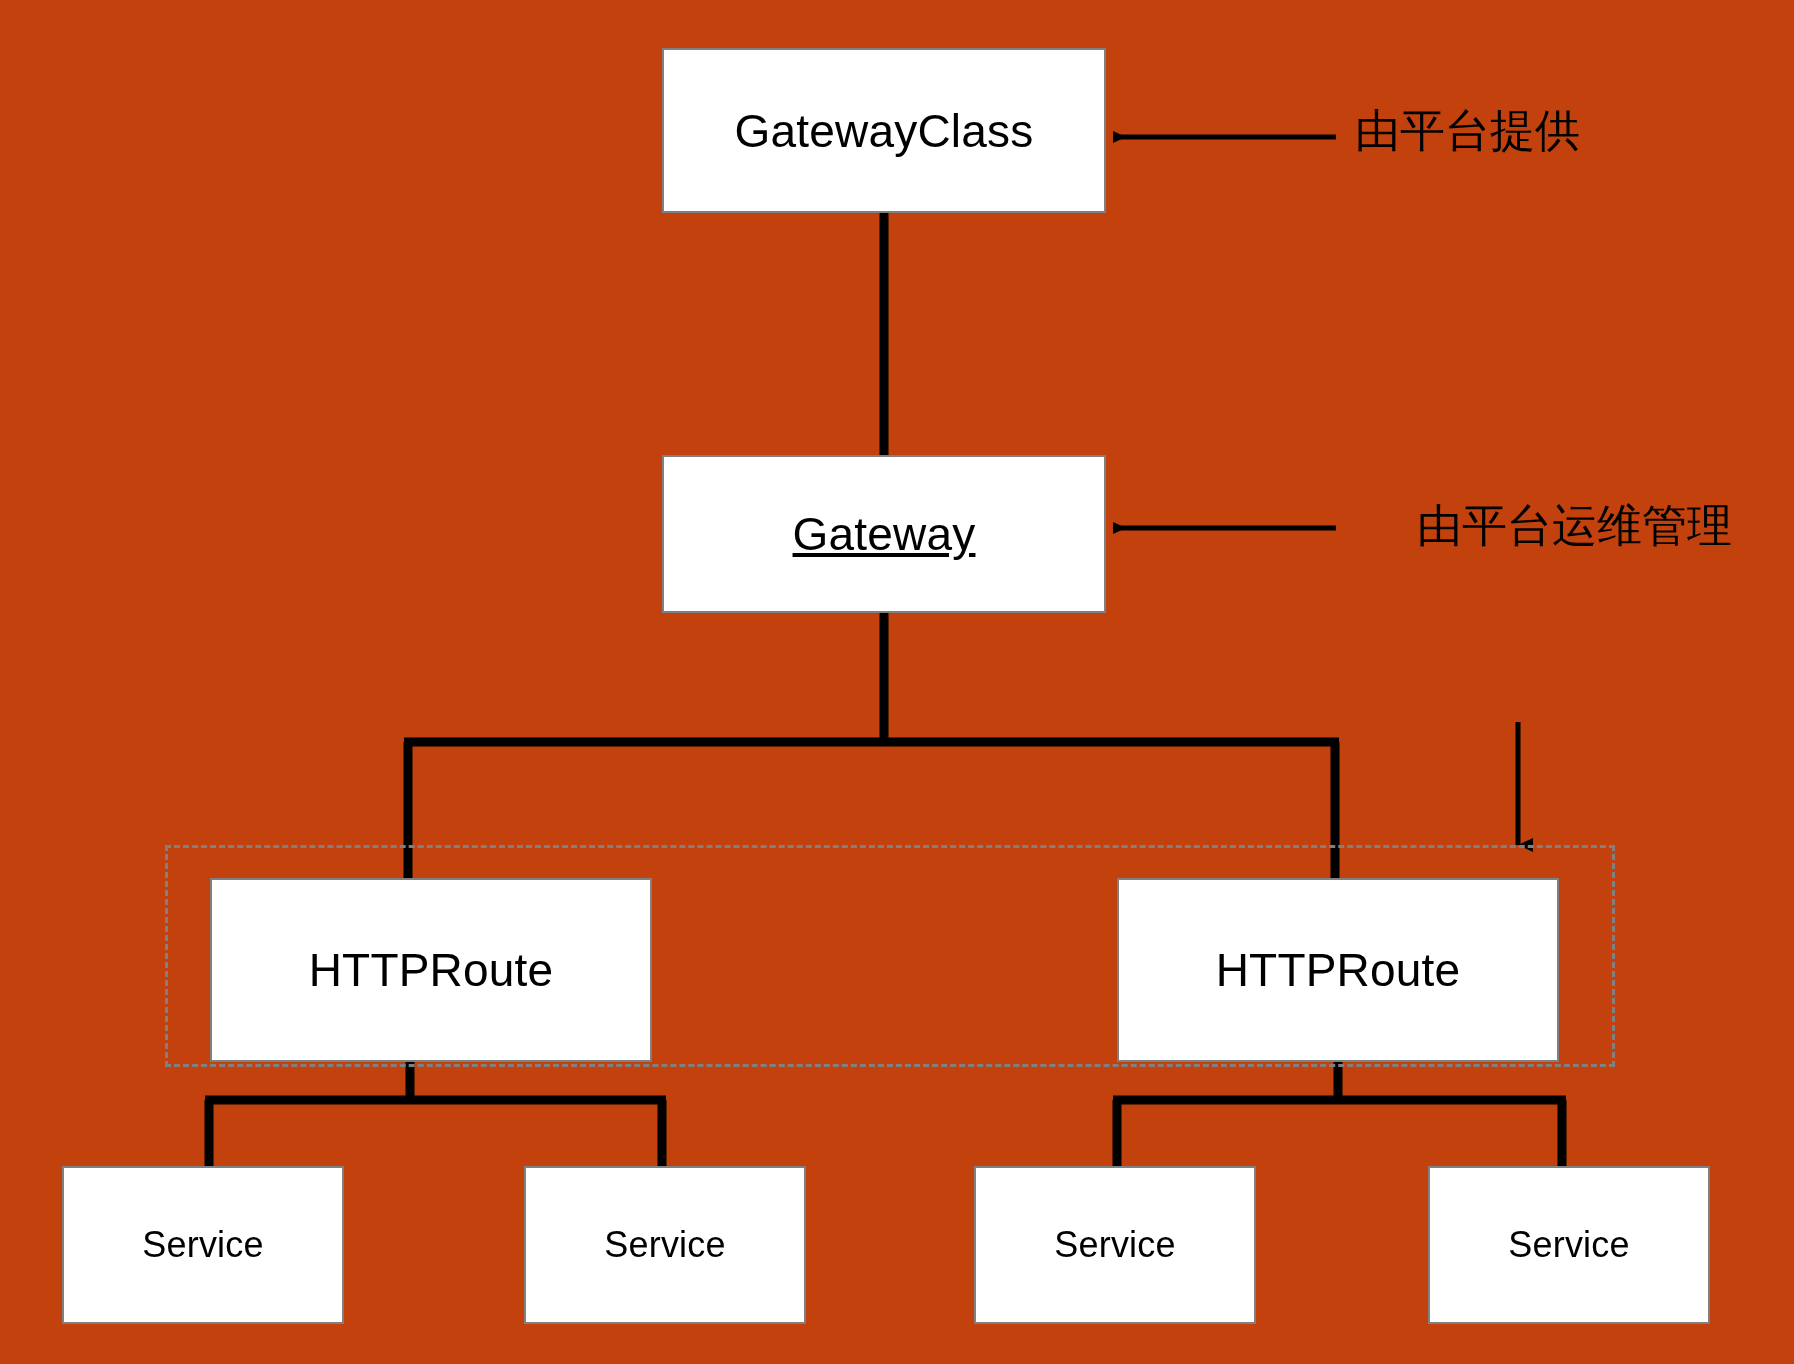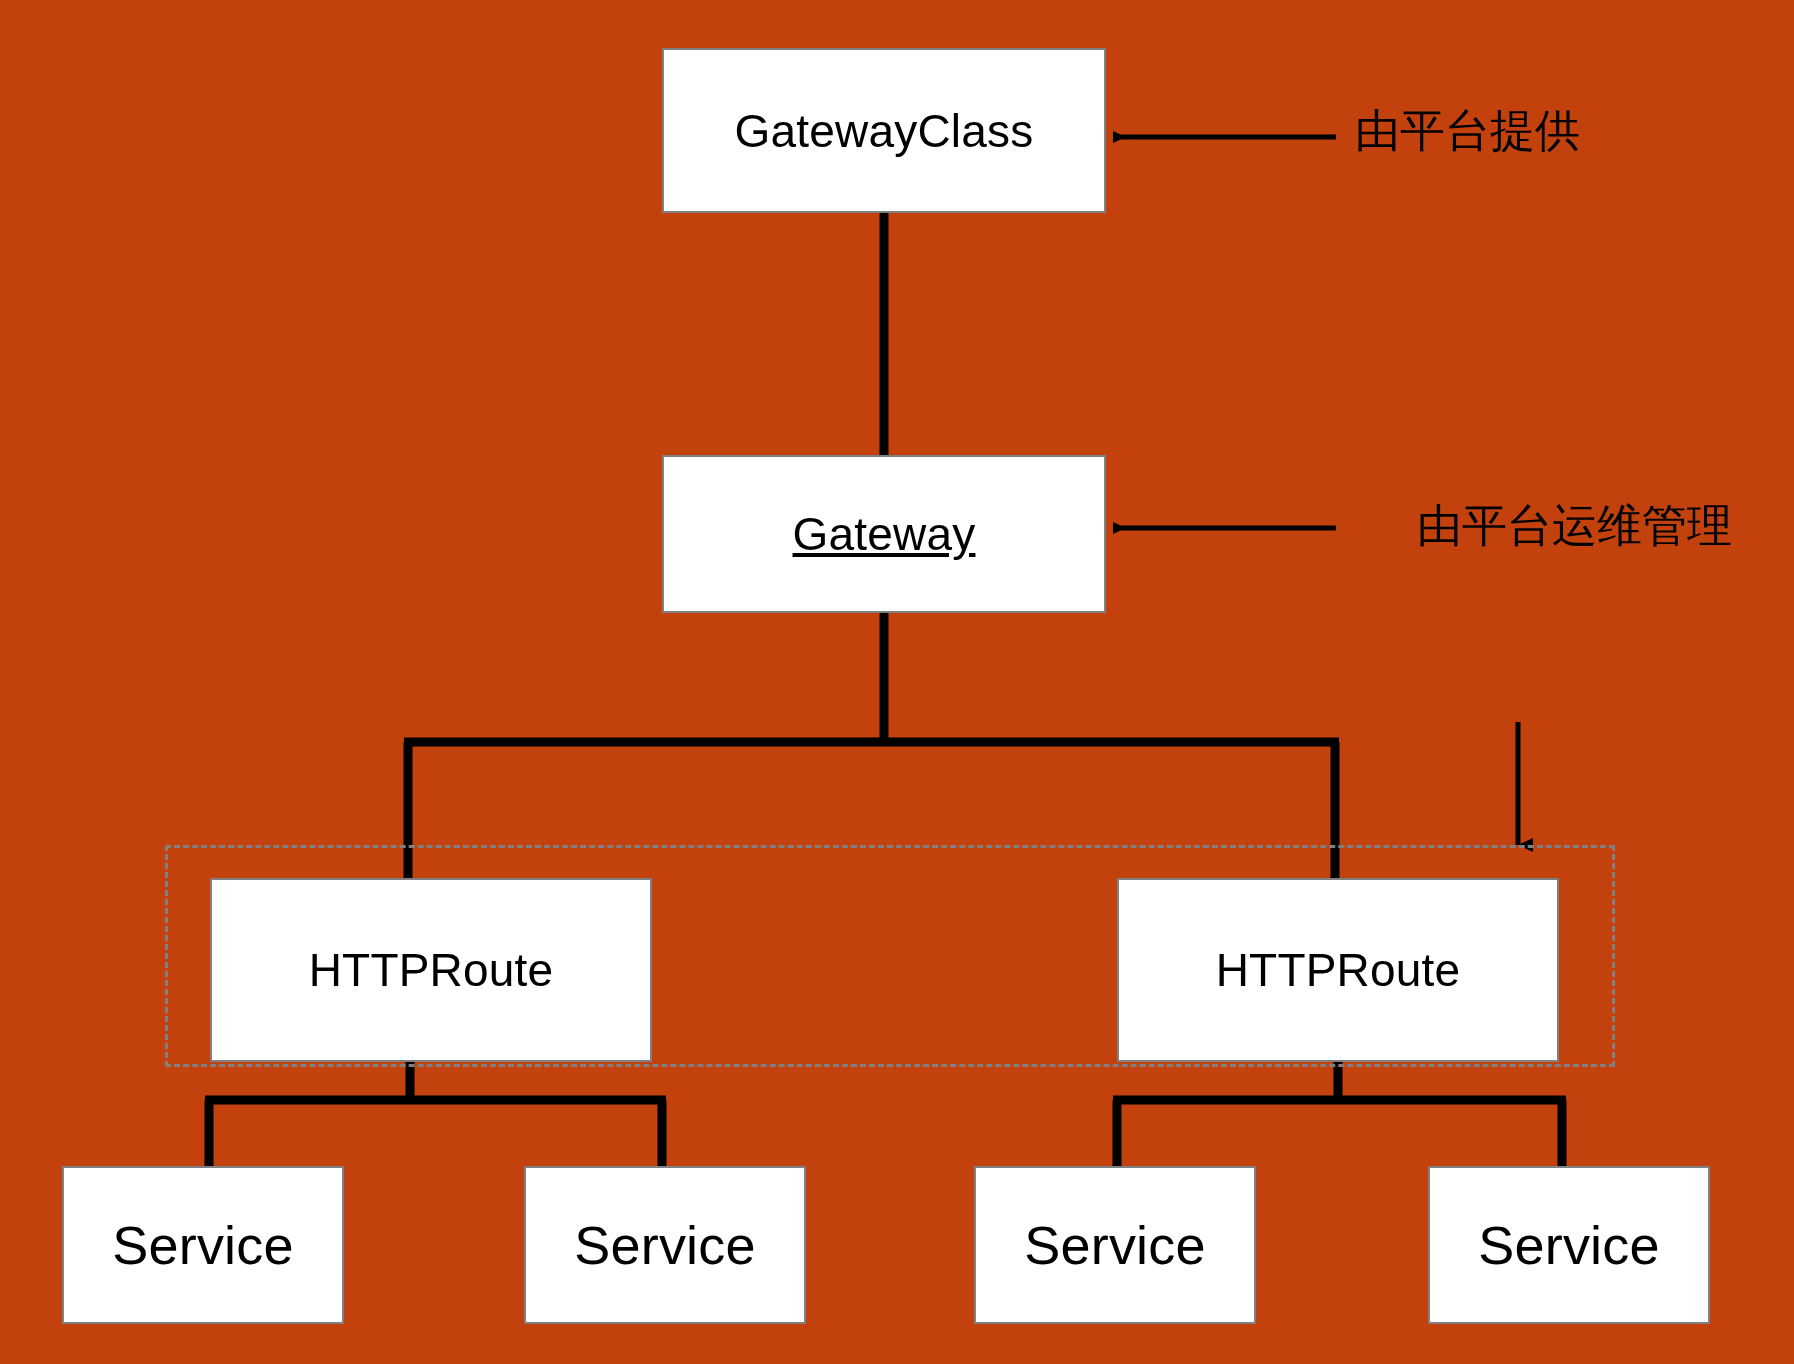--- a/index.html
+++ b/index.html
@@ -35,21 +35,21 @@
     z-index: 3;
   }
   .node-label {
     font-size: 46px;
     color: #000000;
     line-height: 1;
     letter-spacing: 0.2px;
     white-space: nowrap;
   }
   .node.service .node-label {
-    font-size: 54px;
+    font-size: 36px;
   }
   .group-box {
     position: absolute;
     box-sizing: border-box;
     border: 3px dashed #808080;
     background: transparent;
     z-index: 1;
   }
   .annotation {
     position: absolute;

